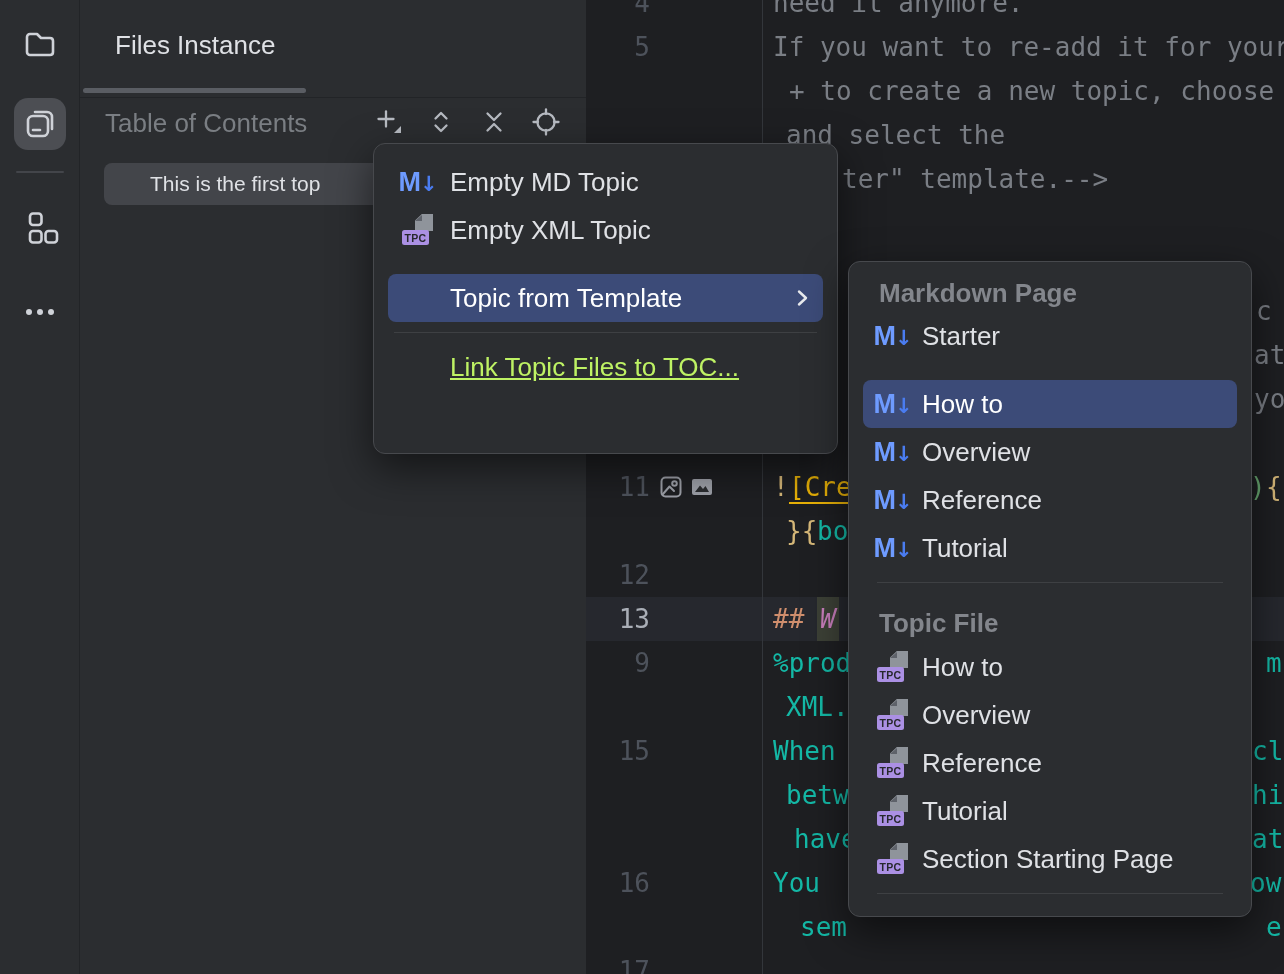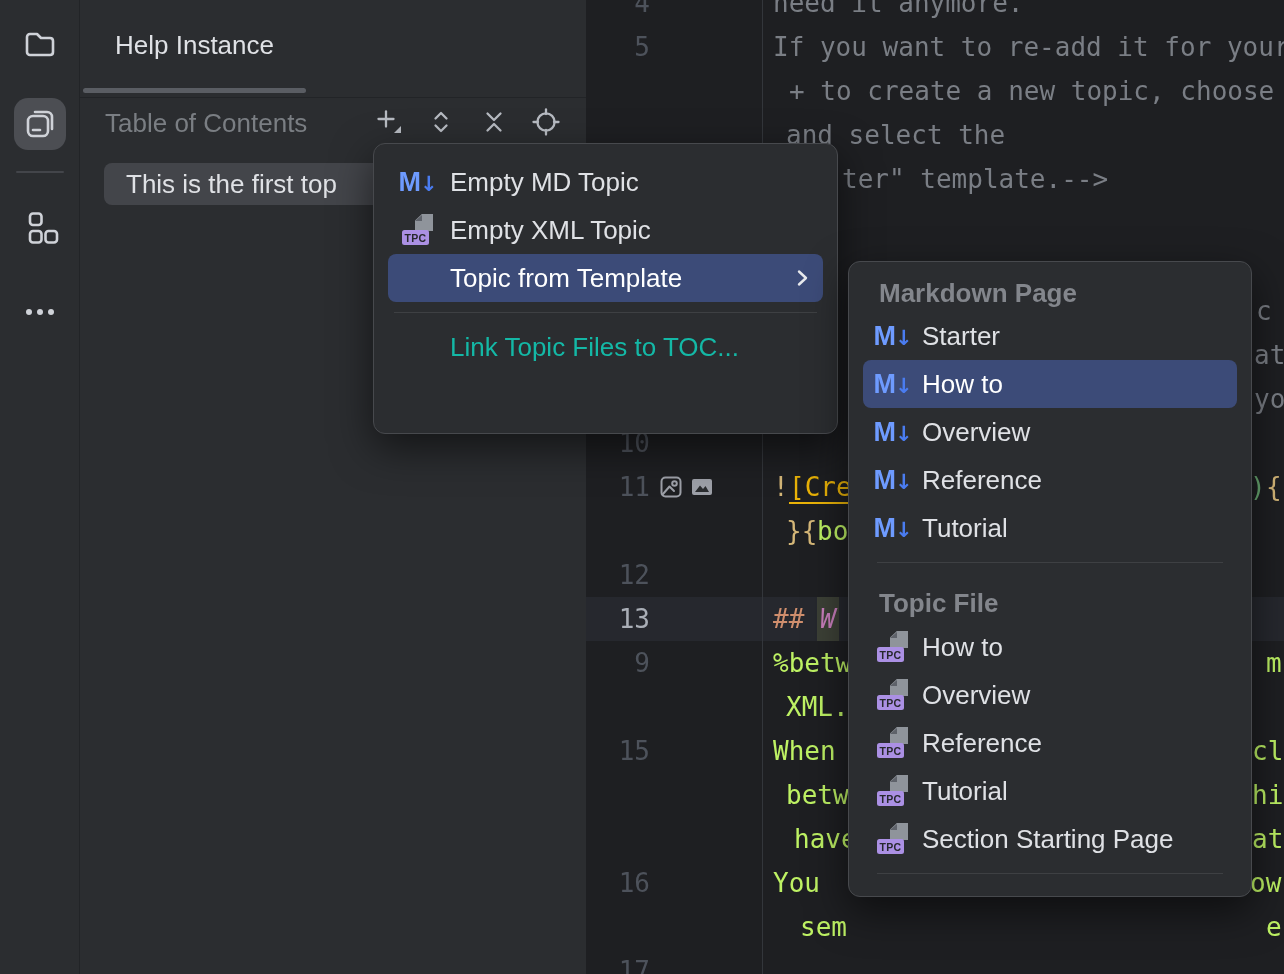--- a/index.html
+++ b/index.html
@@ -19,50 +19,50 @@
   .tabbar{position:absolute;left:0;top:0;width:100%;height:97px;border-bottom:1px solid #222427;}
   .tab-title{position:absolute;left:35px;top:30px;font-size:26px;color:#DFE1E5;}
   .tab-underline{position:absolute;left:3px;bottom:4px;width:223px;height:5px;border-radius:3px;background:#5A5D63;}
   .toc-header{position:absolute;left:0;top:98px;width:100%;height:54px;}
   .toc-title{position:absolute;left:25px;top:10px;font-size:26px;color:#7A7E83;}
   .tbtn{position:absolute;top:5px;width:38px;height:38px;display:flex;align-items:center;justify-content:center;border-radius:8px;}
   .tbtn svg{stroke:#B7BBC2;fill:none;stroke-width:2.3;stroke-linecap:round;stroke-linejoin:round;}
   .tbtn svg .fil{fill:#B7BBC2;stroke:none;}
   .tb1{left:289px;}.tb2{left:342px;}.tb3{left:395px;}.tb4{left:447px;}
   .toc-item{position:absolute;left:24px;top:163px;width:482px;height:42px;background:#43454A;border-radius:8px;overflow:hidden;}
-  .toc-item span{display:block;margin-left:22px;line-height:42px;font-size:26px;color:#DFE1E5;white-space:nowrap;}
+  .toc-item span{display:block;margin-left:46px;line-height:42px;font-size:21px;color:#DFE1E5;white-space:nowrap;}
 
   
   .editor{position:absolute;left:586px;top:0;width:698px;height:974px;background:#1E1F22;overflow:hidden;}
   .gutter-border{position:absolute;left:176px;top:0;bottom:0;width:1px;background:#33363B;}
   .ed-row{position:absolute;left:0;width:698px;height:44px;font-family:"DejaVu Sans Mono",monospace;font-size:26px;}
   .lnum{position:absolute;left:18px;width:46px;text-align:right;color:#4D525B;line-height:44px;}
   .lnum.cur{color:#A9AEB6;}
   .seg{position:absolute;line-height:44px;white-space:pre;}
   .c-comment{color:#7A7E85;}
-  .c-text{color:#bef264;}
+  .c-text{color:#14b8a6;}
   .c-yellow{color:#D5B778;}
   .c-link{color:#eab308;text-decoration:underline;text-underline-offset:6px;}
   .c-green{color:#6AAB73;}
   .c-orange{color:#CF8E6D;}
   .c-heading{color:#C77DBB;font-style:italic;}
   .seg-hl{background:#3C4036;padding:0 3px;margin-left:-3px;}
   .line-band{position:absolute;left:0;width:698px;height:44px;background:#26282E;}
   .gicons{position:absolute;left:72px;top:9px;display:flex;gap:6px;align-items:center;}
 
   
   .popup{position:absolute;background:#2B2D30;border:1px solid #47494D;border-radius:12px;
          box-shadow:0 14px 40px rgba(0,0,0,.55);z-index:20;box-sizing:border-box;}
   .popup1{left:373px;top:143px;width:465px;padding:14px 0;}
   .popup2{left:848px;top:261px;width:404px;padding:12px 12px;}
   .menu-item{height:48px;display:flex;align-items:center;margin:0 14px;padding:0 8px 0 12px;
              border-radius:8px;font-size:26px;color:#DFE1E5;}
   .popup2 .menu-item{margin:0 2px;padding:0 10px 0 13px;}
-  .menu-item.selected{background:#3C4B78;color:#FFFFFF;}
-  .menu-item.disabled{color:#14b8a6;}
+  .menu-item.selected{background:#3C4B78;color:#FFFFFF;margin-top:20px;}
+  .menu-item.disabled{color:#bef264;text-decoration:underline;}
   .mi-label{white-space:nowrap;margin-left:14px;}
   .popup2 .mi-label{margin-left:12px;}
   .slot{width:36px;height:36px;flex:none;display:flex;align-items:center;justify-content:center;}
   .popup2 .slot{width:34px;}
   .chevron{margin-left:auto;display:flex;}
   .menu-sep{height:1px;background:#3E4043;margin:10px 20px;}
   .popup2 .menu-sep{margin:10px 16px;}
   .menu-header{height:38px;display:flex;align-items:center;padding-left:18px;color:#83868C;font-weight:600;font-size:26px;}
   .mh-lower{height:46px;margin-top:6px;align-items:flex-end;padding-bottom:4px;}
   .footer-item{height:50px;margin-top:2px;}
@@ -111,21 +111,21 @@
       <svg width="38" height="38" viewBox="0 0 38 38">
         <circle class="fil" cx="8" cy="26" r="3"></circle>
           <circle class="fil" cx="19" cy="26" r="3"></circle>
           <circle class="fil" cx="30" cy="26" r="3"></circle>
       </svg>
     </div>
   </div>
 
   <div class="panel">
     <div class="tabbar">
-      <span class="tab-title">Help Instance</span>
+      <span class="tab-title">Files Instance</span>
       <div class="tab-underline"></div>
     </div>
     <div class="toc-header">
       <span class="toc-title">Table of Contents</span>
       <span class="tbtn tb1">
         <svg width="32" height="32" viewBox="0 0 32 32">
           <path d="M14 5.5 V20.5"></path>
             <path d="M6.5 13 H21.5"></path>
           <path class="fil" d="M22 27 H29 V20 Z"></path>
         </svg>
@@ -214,21 +214,21 @@
           <span class="lnum">12</span>
         </div>
         <div class="line-band" style="top: 597px;"></div>
         <div class="ed-row" style="top: 597px;">
           <span class="lnum cur">13</span>
           <span class="seg c-orange" style="left: 187px;">##</span>
           <span class="seg c-heading seg-hl" style="left: 234px;">W</span>
         </div>
         <div class="ed-row" style="top: 641px;">
           <span class="lnum">9</span>
-          <span class="seg c-text" style="left: 187px;">%betw</span>
+          <span class="seg c-text" style="left: 187px;">%prod</span>
           <span class="seg c-text" style="left: 680px;">m</span>
         </div>
         <div class="ed-row" style="top: 685px;">
           <span class="seg c-text" style="left: 200px;">XML.</span>
         </div>
         <div class="ed-row" style="top: 729px;">
           <span class="lnum">15</span>
           <span class="seg c-text" style="left: 187px;">When</span>
           <span class="seg c-text" style="left: 666px;">cl</span>
         </div>

